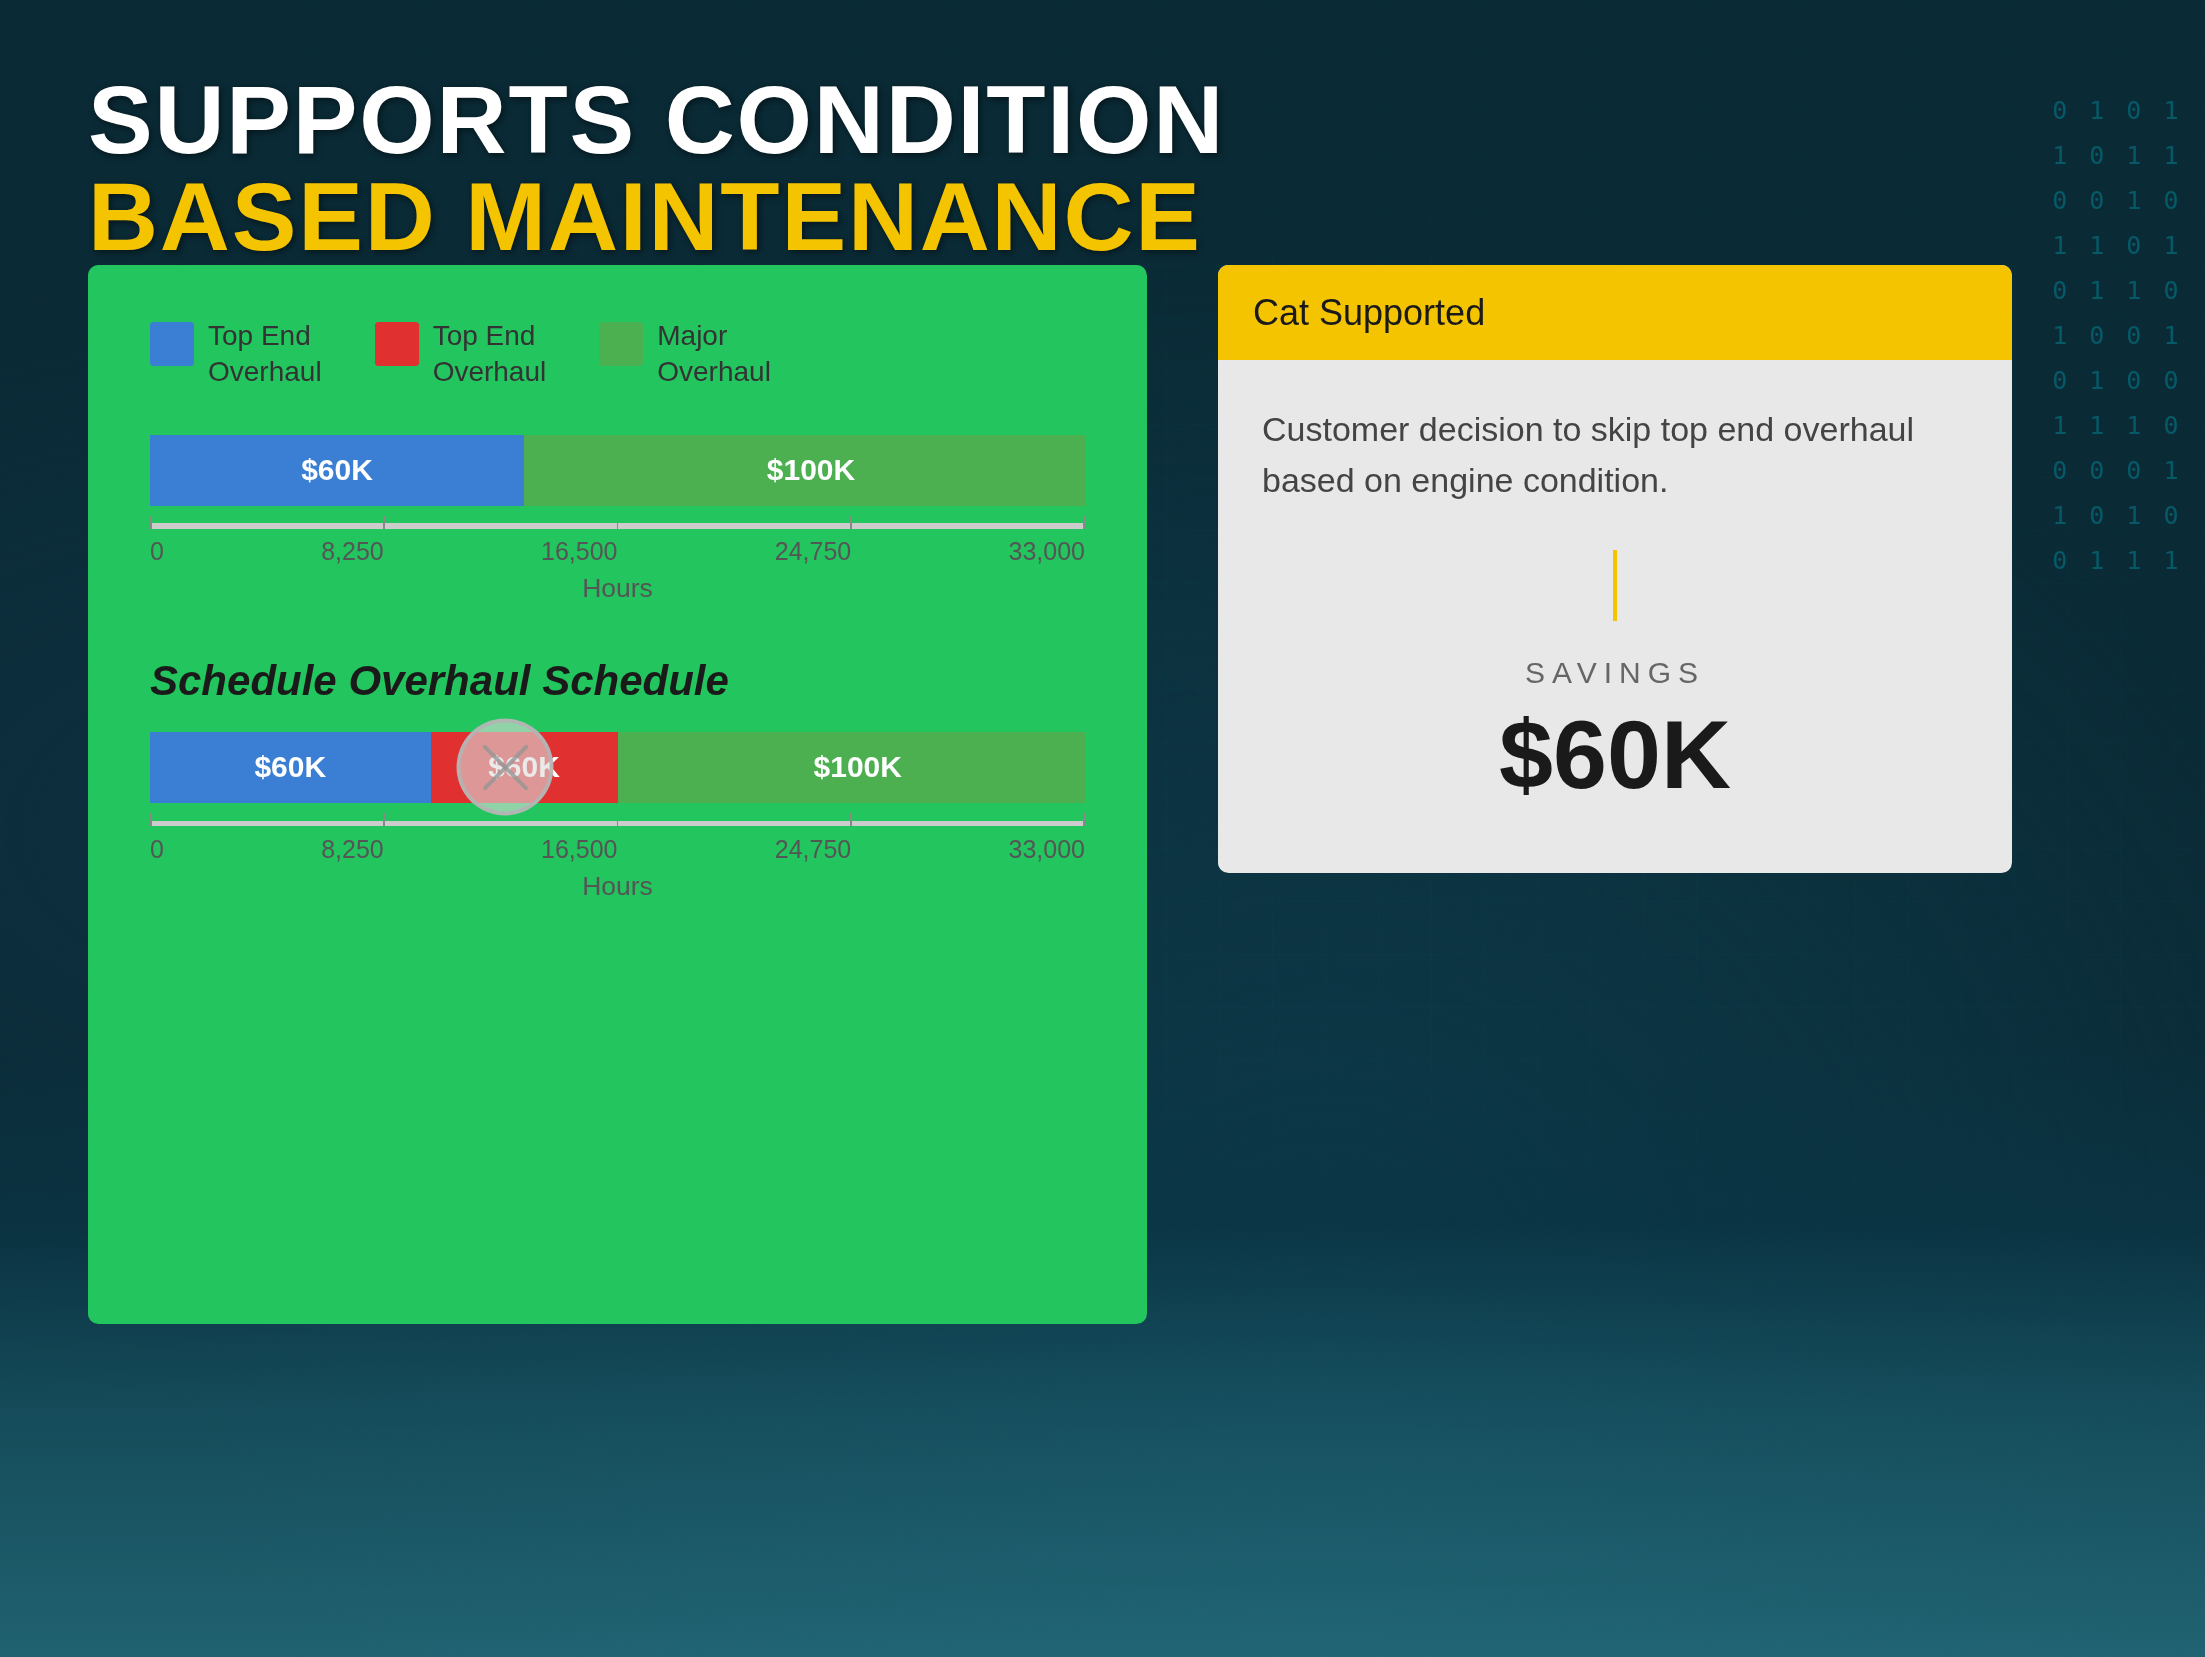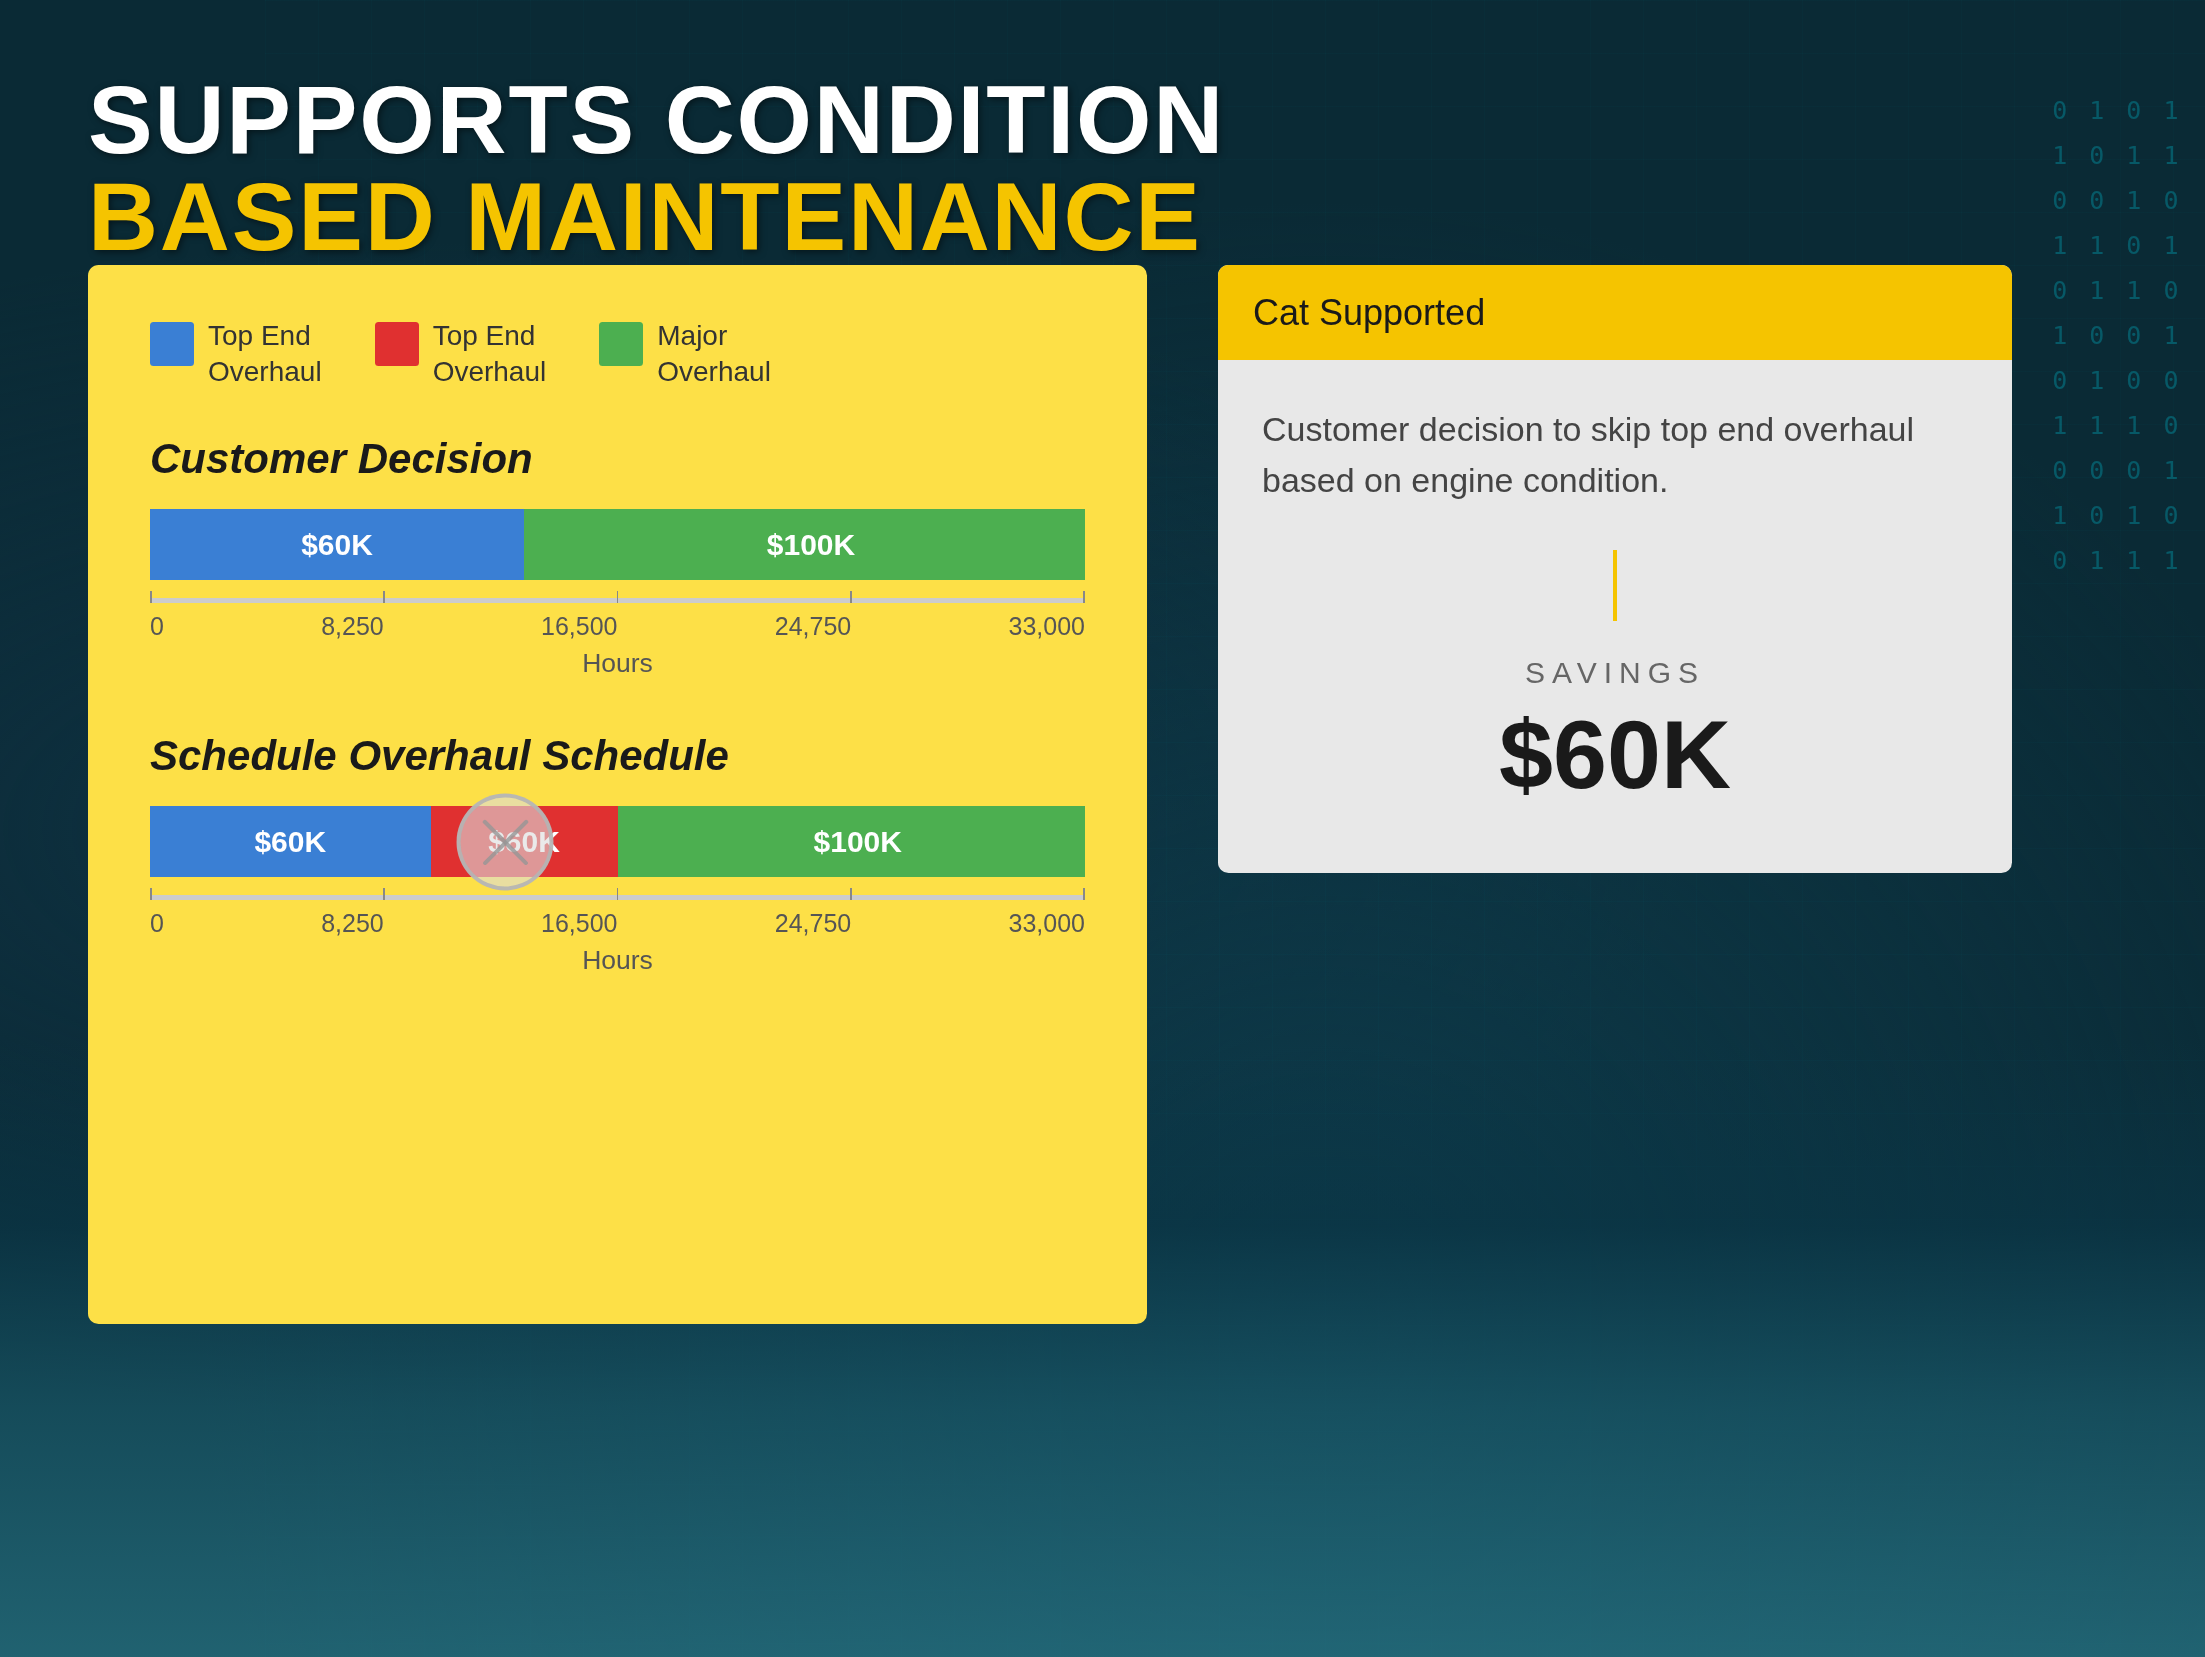--- a/index.html
+++ b/index.html
@@ -94,21 +94,21 @@
     
     .cards-row {
       display: flex;
       gap: 71px;
       align-items: flex-start;
       flex: 1;
     }
 
     
     .chart-card {
-      background: #fde047;
+      background: #22c55e;
       border-radius: 10.6px;
       padding: 53px 62px 44px 62px;
       width: 1059px;
       min-height: 1059px;
       flex-shrink: 0;
     }
 
     
     .legend {
       display: flex;
@@ -336,21 +336,20 @@
           <div class="legend-color red"></div>
           <div class="legend-text">Top End<br>Overhaul</div>
         </div>
         <div class="legend-item">
           <div class="legend-color green"></div>
           <div class="legend-text">Major<br>Overhaul</div>
         </div>
       </div>
 
       <div class="chart-section">
-        <div class="section-title">Customer Decision</div>
 
         <div class="bar-chart-container">
           <div class="bar-wrapper">
             <div class="bar-track">
               <div class="bar-segment blue" style="width:40%;">$60K</div>
               <div class="bar-segment green" style="width:60%;">$100K</div>
             </div>
           </div>
           <div style="height:5.3px; background:#ccc; margin-bottom:7px; display:flex; justify-content:space-between; align-items:flex-end;">
             <div style="width:1.8px;height:12.4px;background:#888;"></div>

